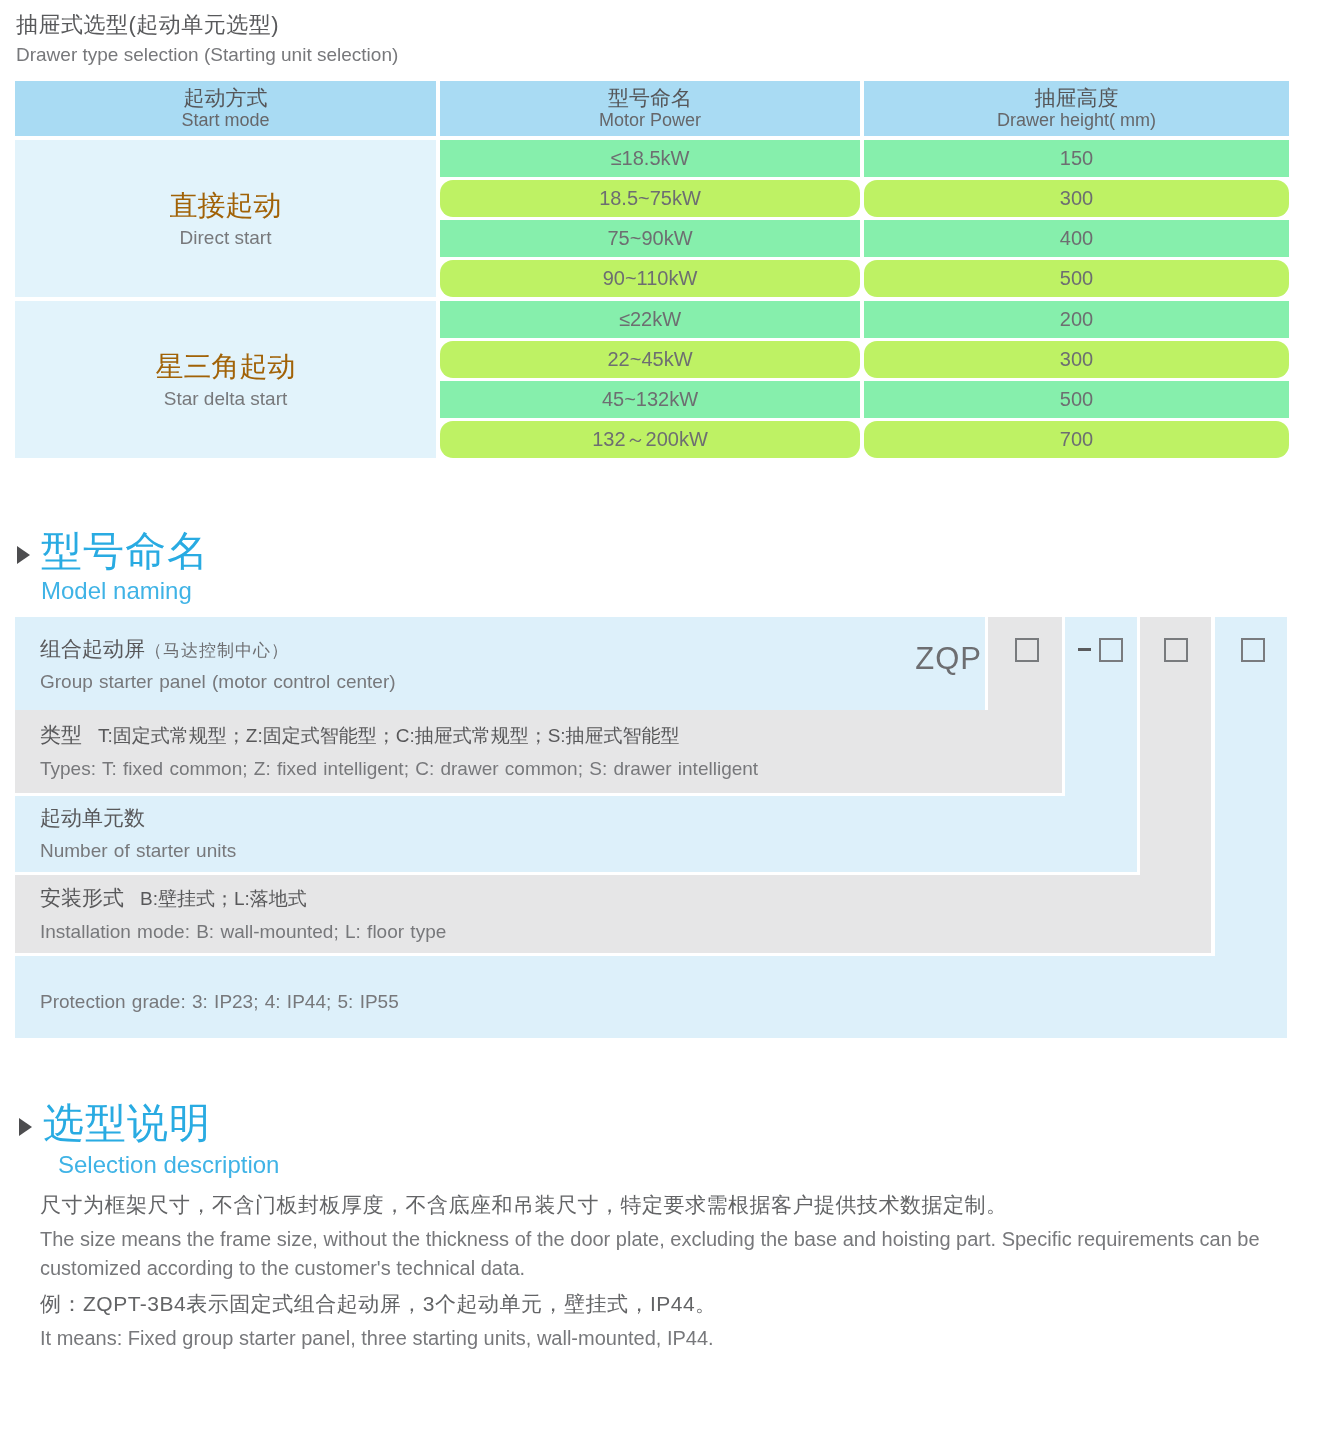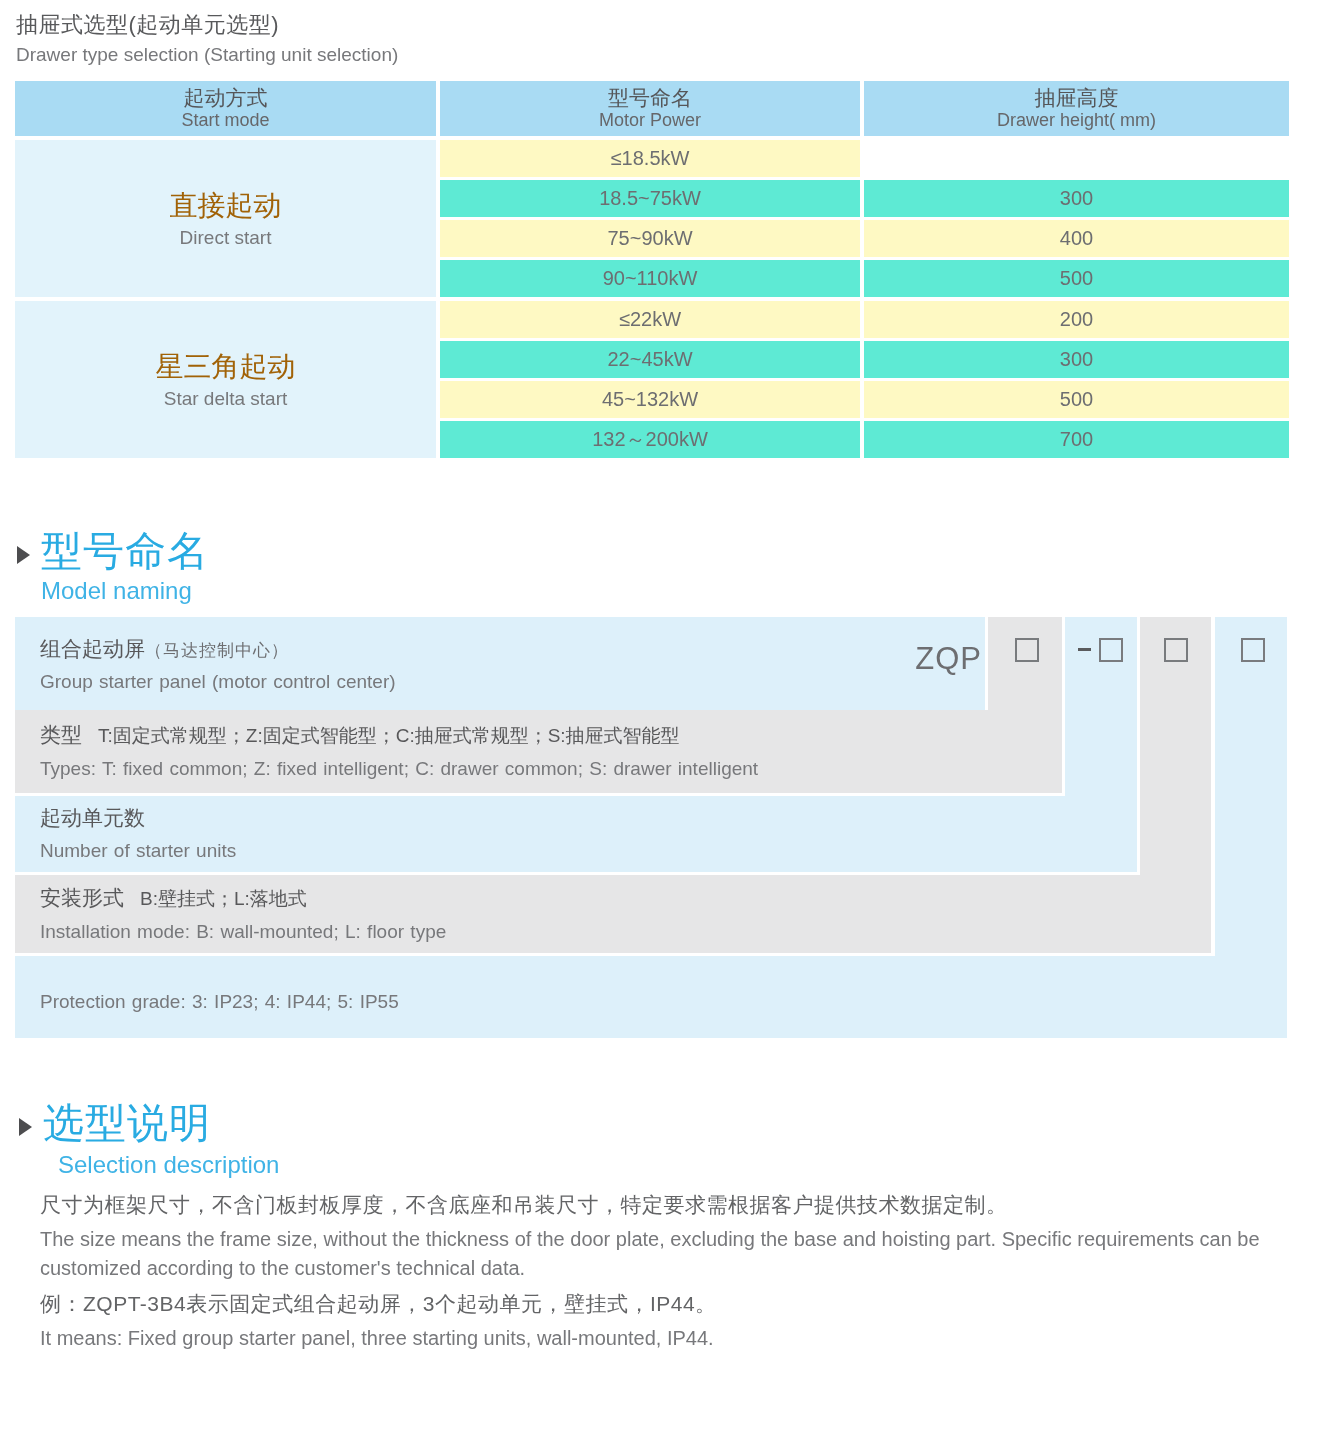--- a/index.html
+++ b/index.html
@@ -26,23 +26,23 @@
   .t-group{margin-top:4px;display:grid;grid-template-columns:421px 420px 425px;
     column-gap:4px;row-gap:3px;grid-auto-rows:37px;}
   .mode-cell{
     grid-column:1;grid-row:1 / span 4;background:#e2f3fb;display:flex;
     flex-direction:column;align-items:center;justify-content:center;line-height:1.35;
   }
   .mode-cell .zh{font-size:28px;color:#a16207;}
   .mode-cell .en{font-size:19px;color:#77787b;}
   .val-cell{
     display:flex;align-items:center;justify-content:center;
-    font-size:20px;color:#6d6e71;background:#fef9c3;
+    font-size:20px;color:#6d6e71;background:#86efac;
   }
-  .val-cell.alt{background:#5eead4;}
+  .val-cell.alt{background:#bef264;border-radius:13px;}
 
   
   .sec-marker{width:0;height:0;border-top:9px solid transparent;
     border-bottom:9px solid transparent;border-left:13px solid #4d4d4f;}
   .sec-title-zh{font-size:41px;color:#29abe2;letter-spacing:1px;}
   .sec-title-en{font-size:24px;color:#3fb3e6;}
 
   
   .mn-block{left:15px;top:617px;width:1272px;height:421px;}
   .band,.strip{position:absolute;}
@@ -87,20 +87,21 @@
       <span class="en">Drawer height( mm)</span>
     </div>
   </div>
 
   <div class="t-group">
     <div class="mode-cell">
       <span class="zh">直接起动</span>
       <span class="en">Direct start</span>
     </div>
     <div class="val-cell" style="grid-column:2;grid-row:1">≤18.5kW</div>
+    <div class="val-cell" style="grid-column:3;grid-row:1">150</div>
     <div class="val-cell alt" style="grid-column:2;grid-row:2">18.5~75kW</div>
     <div class="val-cell alt" style="grid-column:3;grid-row:2">300</div>
     <div class="val-cell" style="grid-column:2;grid-row:3">75~90kW</div>
     <div class="val-cell" style="grid-column:3;grid-row:3">400</div>
     <div class="val-cell alt" style="grid-column:2;grid-row:4">90~110kW</div>
     <div class="val-cell alt" style="grid-column:3;grid-row:4">500</div>
   </div>
 
   <div class="t-group">
     <div class="mode-cell">

